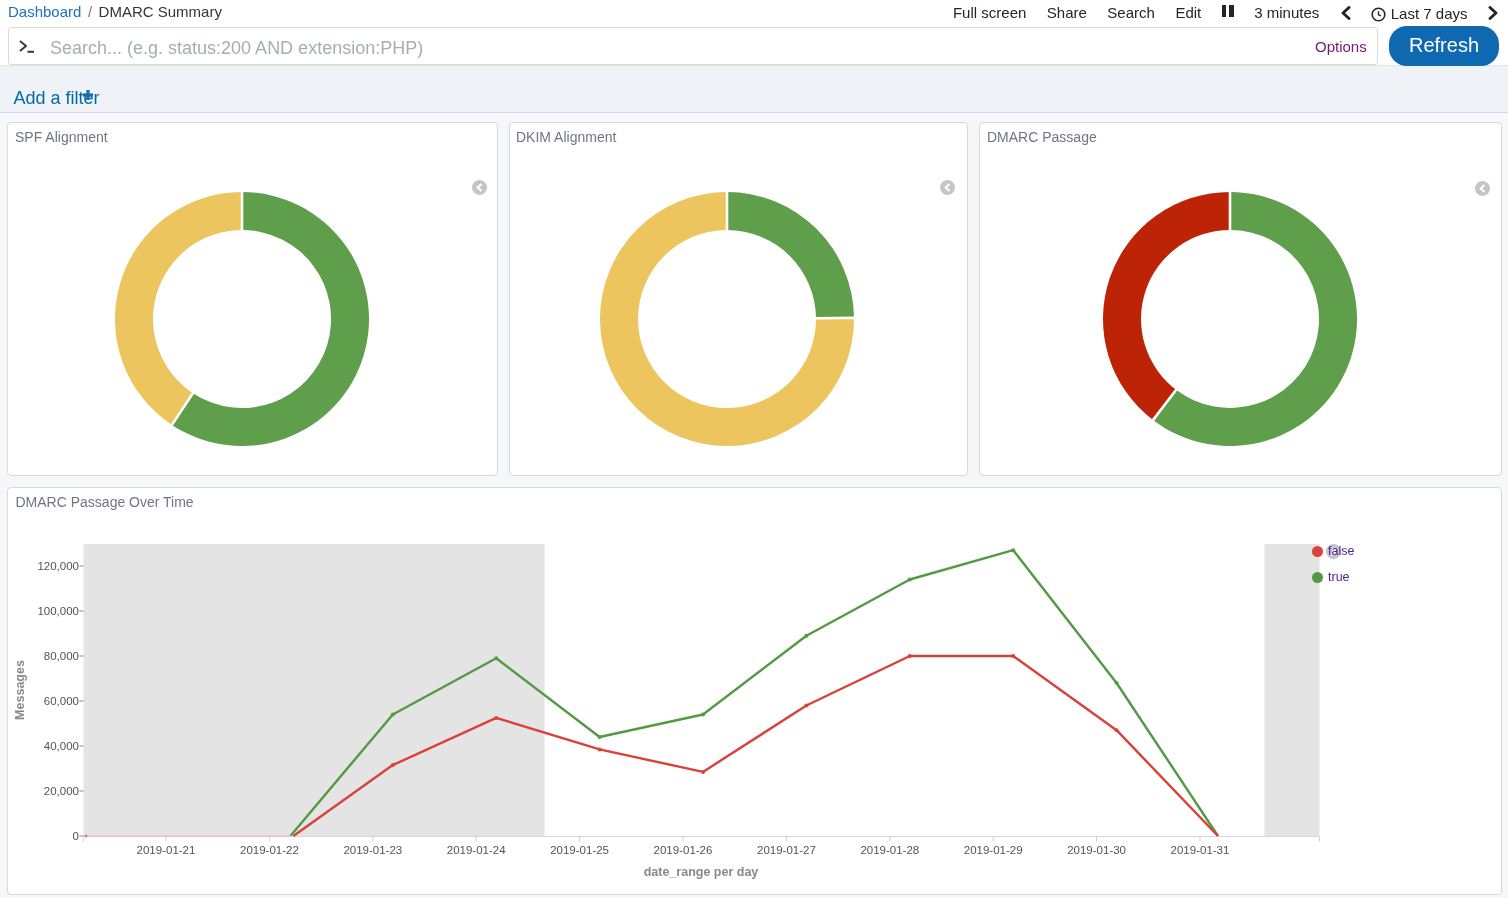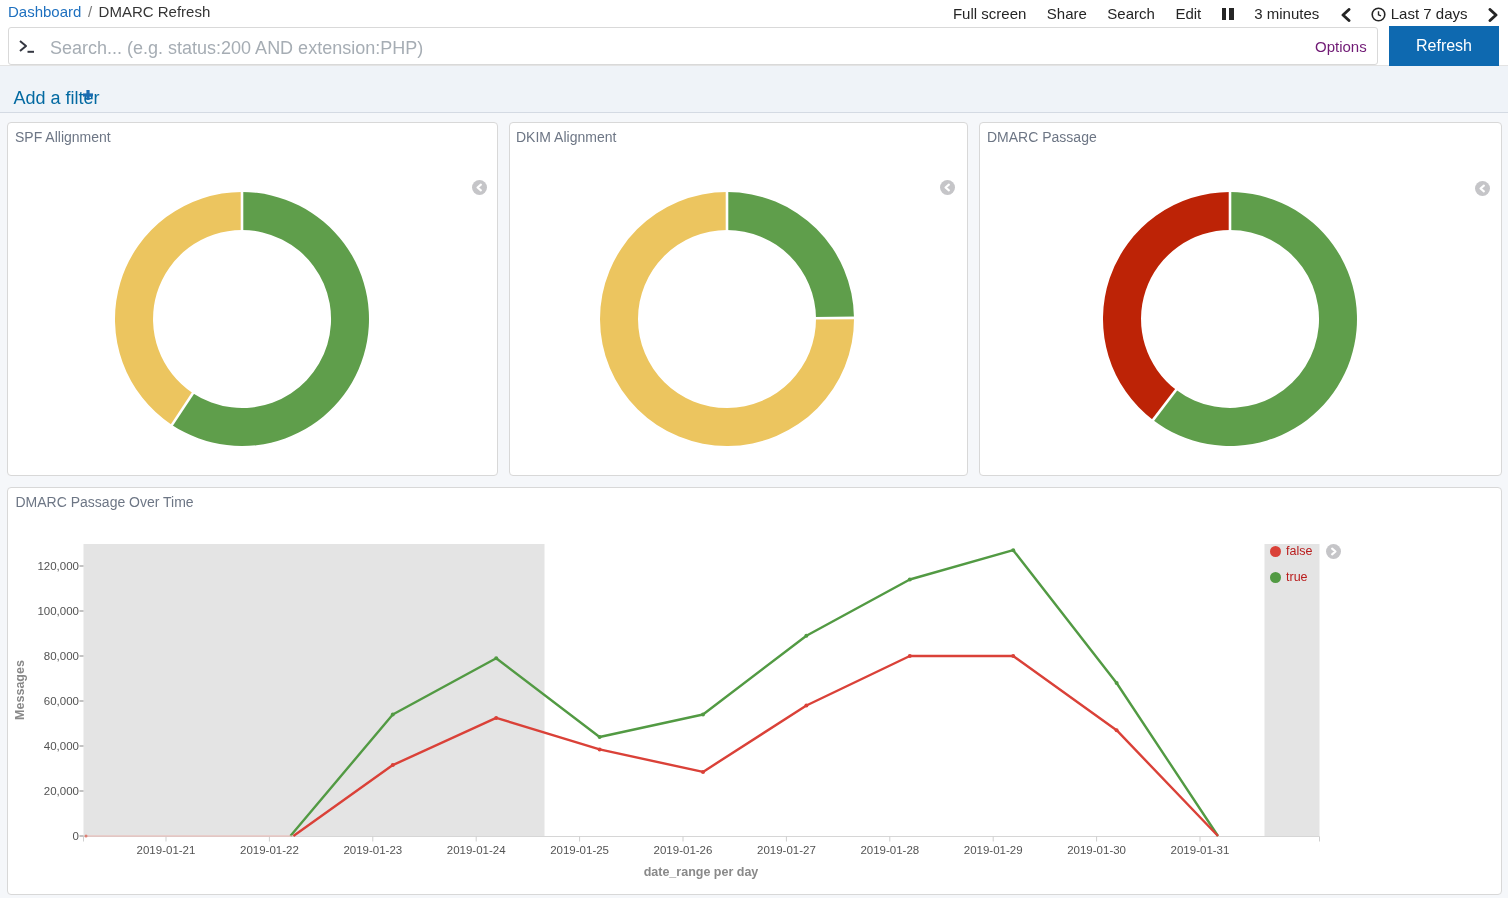--- a/index.html
+++ b/index.html
@@ -2,22 +2,22 @@
 <html><head><meta charset="utf-8"><style>
 * { margin:0; padding:0; box-sizing:border-box; }
 body { width:1508px; height:898px; font-family:"Liberation Sans", sans-serif; background:#f5f7fa; position:relative; overflow:hidden; }
 .panel { position:absolute; background:#fff; border:1px solid #d8d8d8; border-radius:4px; }
 .ptitle { position:absolute; font-size:14px; color:#6d7685; }
 .navitem { color:#252525; }
 </style></head>
 <body>
 
 <div style="position:absolute;left:0;top:0;width:1508px;height:24px;background:#fff"></div>
-<div style="position:absolute;left:8px;top:3px;font-size:15px;color:#3c3c3c"><span style="color:#1e70bf">Dashboard</span><span style="color:#777;margin:0 6.5px">/</span><span style="color:#353535">DMARC Refresh</span></div>
-<div style="position:absolute;right:9px;top:4px;display:flex;align-items:center;gap:20.5px;font-size:15px" class="navitem">
+<div style="position:absolute;left:8px;top:3px;font-size:15px;color:#3c3c3c"><span style="color:#1e70bf">Dashboard</span><span style="color:#777;margin:0 6.5px">/</span><span style="color:#353535">DMARC Summary</span></div>
+<div style="position:absolute;right:9px;top:4px;display:flex;gap:20.5px;font-size:15px" class="navitem">
 <span>Full screen</span>
     <span>Share</span>
     <span>Search</span>
     <span>Edit</span>
     <span style="display:inline-block;width:12px;height:12px;position:relative;top:1px">
       <span style="position:absolute;left:0;top:0;width:4.4px;height:12px;background:#252525"></span>
       <span style="position:absolute;left:7.4px;top:0;width:4.4px;height:12px;background:#252525"></span>
     </span>
     <span>3 minutes</span>
     <svg width="11" height="14" viewBox="0 0 11 14" style="position:relative;top:2px">
@@ -33,34 +33,34 @@
 </div>
 
 <div style="position:absolute;left:0;top:24px;width:1508px;height:42px;background:#fff;border-bottom:1px solid #e3e3e3"></div>
 <div style="position:absolute;left:8px;top:27px;width:1370px;height:38px;background:#fff;border:1px solid #d9d9d9;border-radius:3px"></div>
 <svg width="18" height="18" viewBox="0 0 18 18" style="position:absolute;left:18px;top:38px">
     <path d="M2 3 L8 8 L2 13" stroke="#343741" stroke-width="2" fill="none" stroke-linejoin="round"></path>
     <line x1="9.5" y1="13.8" x2="16" y2="13.8" stroke="#343741" stroke-width="2"></line>
   </svg>
 <div style="position:absolute;left:50px;top:38px;font-size:18px;color:#a6adb4">Search... (e.g. status:200 AND extension:PHP)</div>
 <div style="position:absolute;left:1315px;top:38px;font-size:15px;color:#701a75">Options</div>
-<div style="position:absolute;left:1389px;top:25.5px;width:110px;height:40px;background:#0e69b0;border-radius:0;color:#fff;font-size:16px;display:flex;align-items:center;justify-content:center">Refresh</div>
+<div style="position:absolute;left:1389px;top:25.5px;width:110px;height:40px;background:#0e69b0;border-radius:18px;color:#fff;font-size:20px;display:flex;align-items:center;justify-content:center">Refresh</div>
 
 <div style="position:absolute;left:0;top:66px;width:1508px;height:47px;background:#eff3f8;border-bottom:1px solid #d4dae3"></div>
 <div style="position:absolute;left:13.5px;top:88px;font-size:18px;color:#0369a1">Add a filter</div>
 <svg style="position:absolute;left:83px;top:90px" width="10" height="10" viewBox="0 0 10 10">
     <rect x="3.4" y="0" width="3.2" height="10" fill="#1b6cb1"></rect>
     <rect x="0" y="3.4" width="10" height="3.2" fill="#1b6cb1"></rect>
   </svg>
 
 <div class="panel" style="left:7px;top:122px;width:490.5px;height:354px"></div>
 <div class="panel" style="left:509px;top:122px;width:459px;height:354px"></div>
 <div class="panel" style="left:978.5px;top:122px;width:523px;height:354px"></div>
 <div class="panel" style="left:7px;top:487px;width:1494.5px;height:408px"></div>
-<div class="ptitle" style="left:15px;top:129px">SPF Allignment</div>
+<div class="ptitle" style="left:15px;top:129px">SPF Alignment</div>
 <div class="ptitle" style="left:516px;top:129px">DKIM Alignment</div>
 <div class="ptitle" style="left:987px;top:129px">DMARC Passage</div>
 <div class="ptitle" style="left:15.5px;top:494px">DMARC Passage Over Time</div>
 <svg style="position:absolute;left:472.0px;top:180.0px" width="15" height="15" viewBox="0 0 15 15">
     <circle cx="7.5" cy="7.5" r="7.5" fill="#c5c5c8"></circle>
     <path d="M8.9 4.6 L5.5 7.5 L8.9 10.4" stroke="#fff" stroke-width="2.1" fill="none" stroke-linecap="round" stroke-linejoin="round"></path>
   </svg>
 <svg style="position:absolute;left:940.0px;top:180.0px" width="15" height="15" viewBox="0 0 15 15">
     <circle cx="7.5" cy="7.5" r="7.5" fill="#c5c5c8"></circle>
     <path d="M8.9 4.6 L5.5 7.5 L8.9 10.4" stroke="#fff" stroke-width="2.1" fill="none" stroke-linecap="round" stroke-linejoin="round"></path>
@@ -149,15 +149,15 @@
 <circle cx="703.0" cy="771.9" r="2.0" fill="#da4138"></circle>
 <circle cx="806.4" cy="705.5" r="2.0" fill="#da4138"></circle>
 <circle cx="909.8" cy="656.0" r="2.0" fill="#da4138"></circle>
 <circle cx="1013.2" cy="656.0" r="2.0" fill="#da4138"></circle>
 <circle cx="1116.6" cy="730.2" r="2.0" fill="#da4138"></circle>
 </svg>
 <svg style="position:absolute;left:1325.5px;top:543.5px" width="15" height="15" viewBox="0 0 15 15">
     <circle cx="7.5" cy="7.5" r="7.5" fill="#c5c5c8"></circle>
     <path d="M6.1 4.6 L9.5 7.5 L6.1 10.4" stroke="#fff" stroke-width="2.1" fill="none" stroke-linecap="round" stroke-linejoin="round"></path>
   </svg>
-<div style="position:absolute;left:1270px;top:538px;font-size:12.5px;color:#b91c1c;line-height:26px">
+<div style="position:absolute;left:1312px;top:538px;font-size:12.5px;color:#4c1d95;line-height:26px">
 <div><span style="display:inline-block;width:11px;height:11px;border-radius:50%;background:#da4138;margin-right:5px;position:relative;top:1.5px"></span>false</div>
 <div><span style="display:inline-block;width:11px;height:11px;border-radius:50%;background:#529a43;margin-right:5px;position:relative;top:1.5px"></span>true</div>
 </div>
 </body></html>

